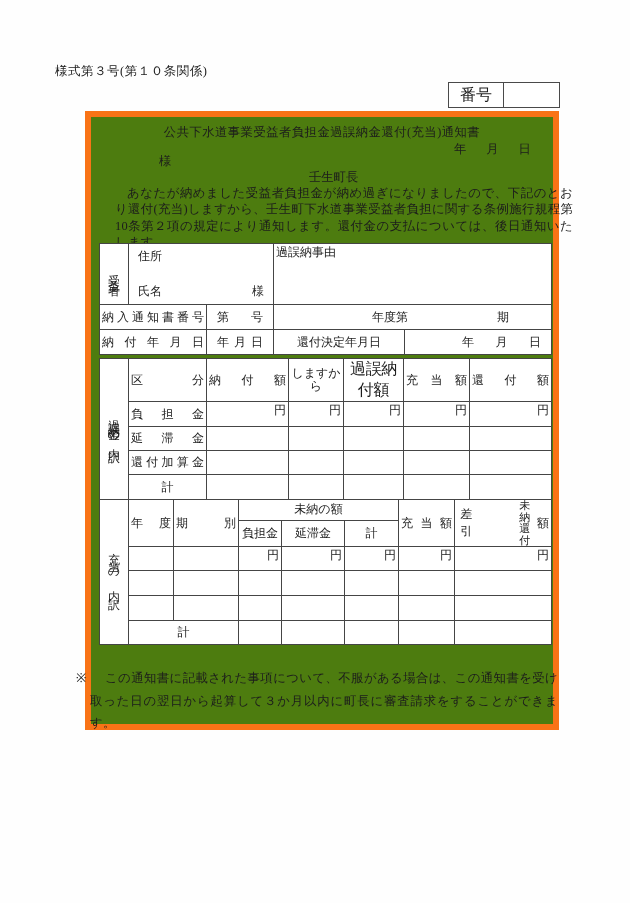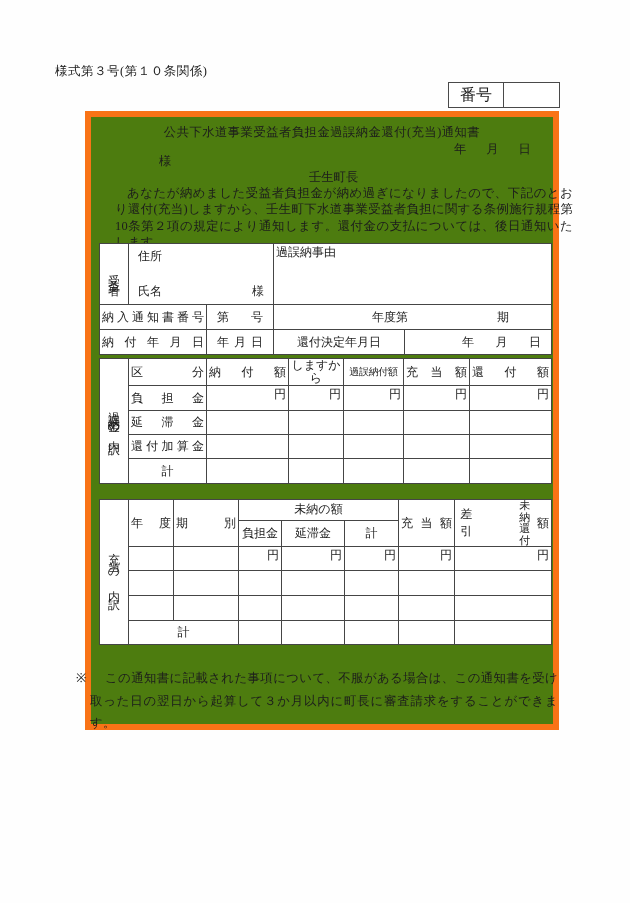--- a/index.html
+++ b/index.html
@@ -38,21 +38,21 @@
   .pad7{padding:0 7px}.pad8{padding:0 8px}.pad10{padding:0 10px}
   .center{text-align:center; vertical-align:middle;margin-top:35px;}
   .between { display:flex; justify-content:space-between; align-items:center; height:100%; }
   .yen { text-align:right; vertical-align:top; padding:2px 5px 0 2px; }
   .addr-inner { display:flex; flex-direction:column; justify-content:space-between; height:52px; padding:4px 7px;font-family:Liberation Mono, monospace; }
   .addr-line2 { display:flex; justify-content:space-between; }
   .topleft { vertical-align:top; padding:5px 8px; text-align:left; }
   .yearperiod { padding-left:96px; padding-right:40px;text-align:right; }
   .datecell2 { padding-left:55px; padding-right:8px; }
   .wrapcell { word-break:break-all; line-height:13px; text-align:center; vertical-align:middle; padding:0 3px; }
-  .tight { font-size:10px; letter-spacing:-0.3px; text-align:center; vertical-align:middle; }
+  .tight { font-size:16px; letter-spacing:-0.3px; text-align:center; vertical-align:middle; }
   .balance-hdr { display:flex; align-items:center; justify-content:center; gap:4px; height:100%; }
   .balance-stack { display:flex; flex-direction:column; font-size:11px; line-height:11.5px;margin-left:37px; }
 
   
   .footnote { position:absolute; left:76px; top:667px; width:482px; font-size:12.4px; line-height:22.5px; }
   .fn-marker { position:absolute; left:0; top:0; }
   .fn-text { margin-left:14px; text-indent:15px; text-align:justify; letter-spacing:0.2px; }
 </style>
 </head>
 <body>

